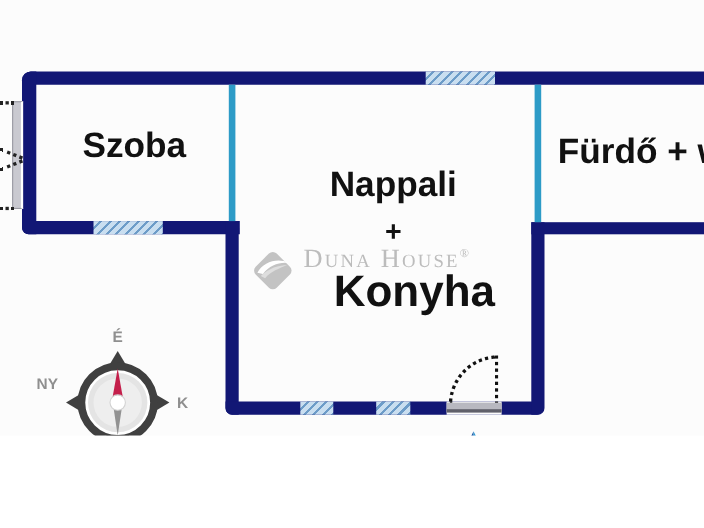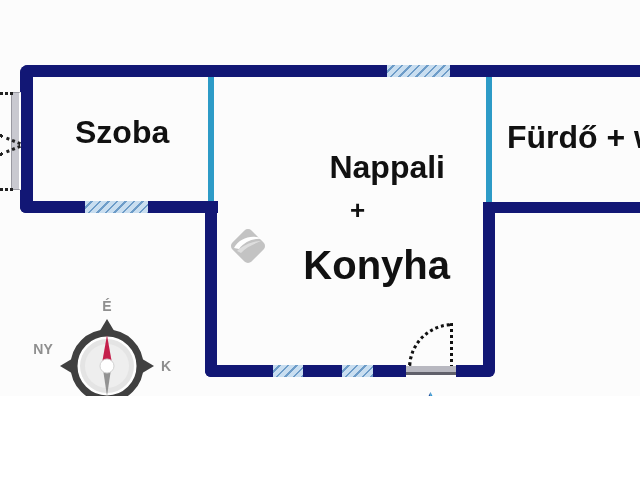--- a/index.html
+++ b/index.html
@@ -78,30 +78,33 @@
   <div class="abs dotted-h" style="left:0;top:92px;width:13px;"></div>
   <div class="abs dotted-h" style="left:0;top:188px;width:13px;"></div>
   <div class="abs dotted-diag" style="left:0;top:134px;width:22px;transform:rotate(22deg);"></div>
   <div class="abs dotted-diag" style="left:0;top:153px;width:22px;transform:rotate(-22deg);"></div>
 
   <div class="abs door-gap" style="left:406px;top:365px;width:50px;height:12px;"></div>
   <div class="abs door-arc" style="left:408px;top:323px;"></div>
   <div class="abs door-sill" style="left:406px;top:366px;width:50px;height:6px;"></div>
 
   <div class="abs room-label" style="left:75px;top:116px;font-size:32px;">Szoba</div>
-  <div class="abs room-label" style="left:270px;top:151px;width:175px;text-align:right;font-size:32px;">Nappali</div>
+  <div class="abs room-label" style="left:270px;top:151px;width:175px;text-align:center;font-size:32px;">Nappali</div>
   <div class="abs room-label" style="left:270px;top:197px;width:175px;text-align:center;font-size:26px;">+</div>
   <div class="abs room-label" style="left:272px;top:245px;width:178px;text-align:right;font-size:40px;">Konyha</div>
   <div class="abs room-label" style="left:507px;top:121px;font-size:32px;">Fürdő + w</div>
 
   <svg class="abs" style="left:226px;top:224px;" width="44" height="44" viewBox="0 0 44 44">
     <rect x="8.5" y="8.5" width="27" height="27" rx="5" transform="rotate(45 22 22)" fill="#c3c3c3"></rect>
     <path d="M8 24 C13 14, 27 10, 36 15 C28 14, 19 17, 13 25 Z" fill="#ffffff"></path>
     <path d="M11 27 C18 20, 28 17, 35 17 C28 20, 20 23, 15 29 Z" fill="#e9e9e9" opacity="0.7"></path>
   </svg>
+  <div class="abs wm-text" style="left:276px;top:224px;">
+    <span>Duna House</span><span class="wm-reg">®</span>
+  </div>
 
   <svg class="abs" style="left:55px;top:314px;" width="104" height="104" viewBox="0 0 104 104">
     <polygon points="52,5 64,25 40,25" fill="#404040"></polygon>
     <polygon points="52,99 64,79 40,79" fill="#404040"></polygon>
     <polygon points="5,52 25,40 25,64" fill="#404040"></polygon>
     <polygon points="99,52 79,40 79,64" fill="#404040"></polygon>
     <circle cx="52" cy="52" r="33" fill="#ffffff" stroke="#404040" stroke-width="7"></circle>
     <circle cx="52" cy="52" r="27" fill="#e4e4e4"></circle>
     <circle cx="52" cy="52" r="22" fill="#eeeeee"></circle>
     <polygon points="52,21 46.5,52 57.5,52" fill="#c41f4b"></polygon>

